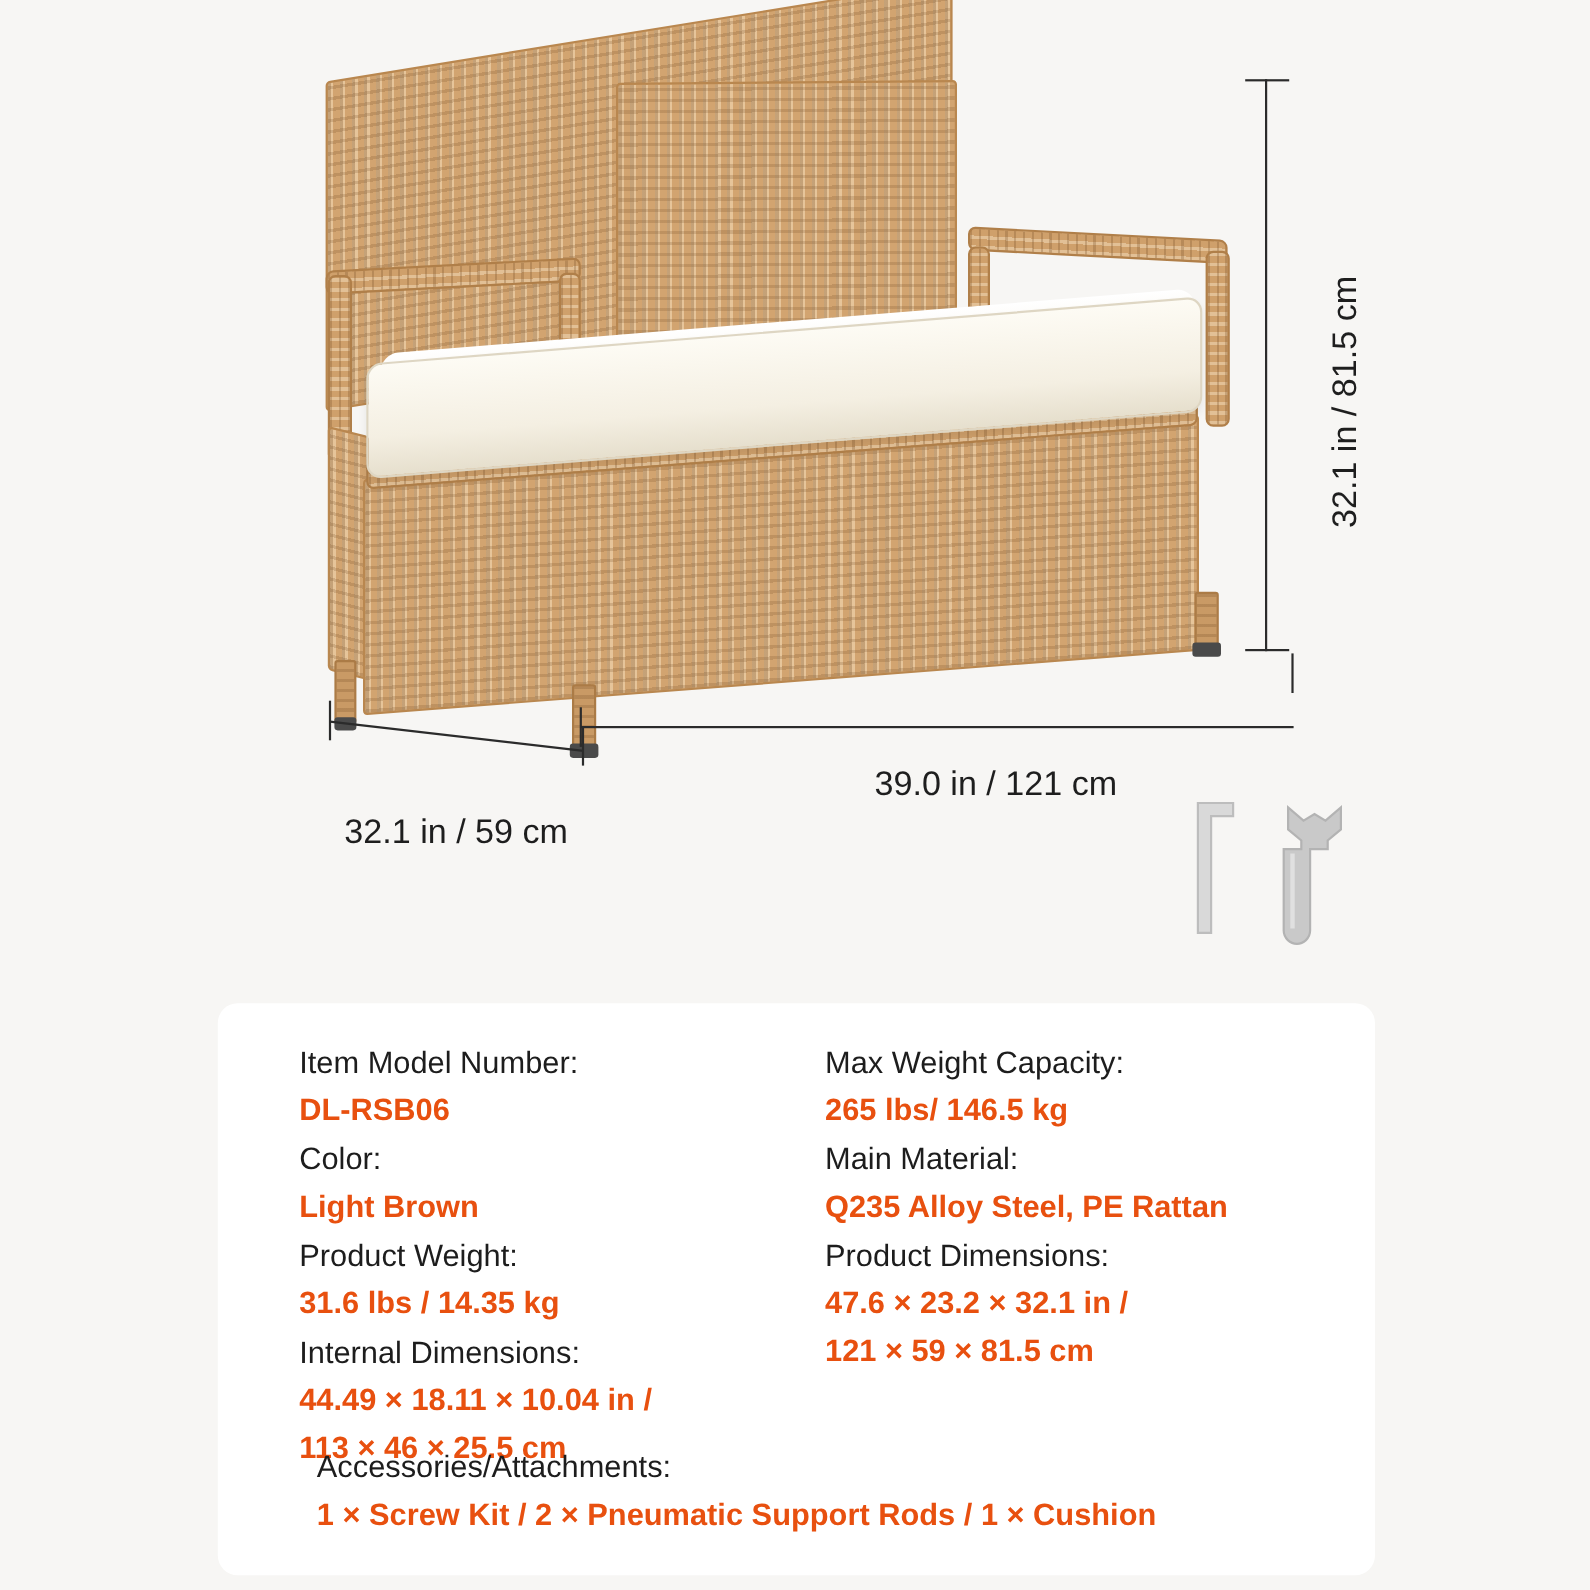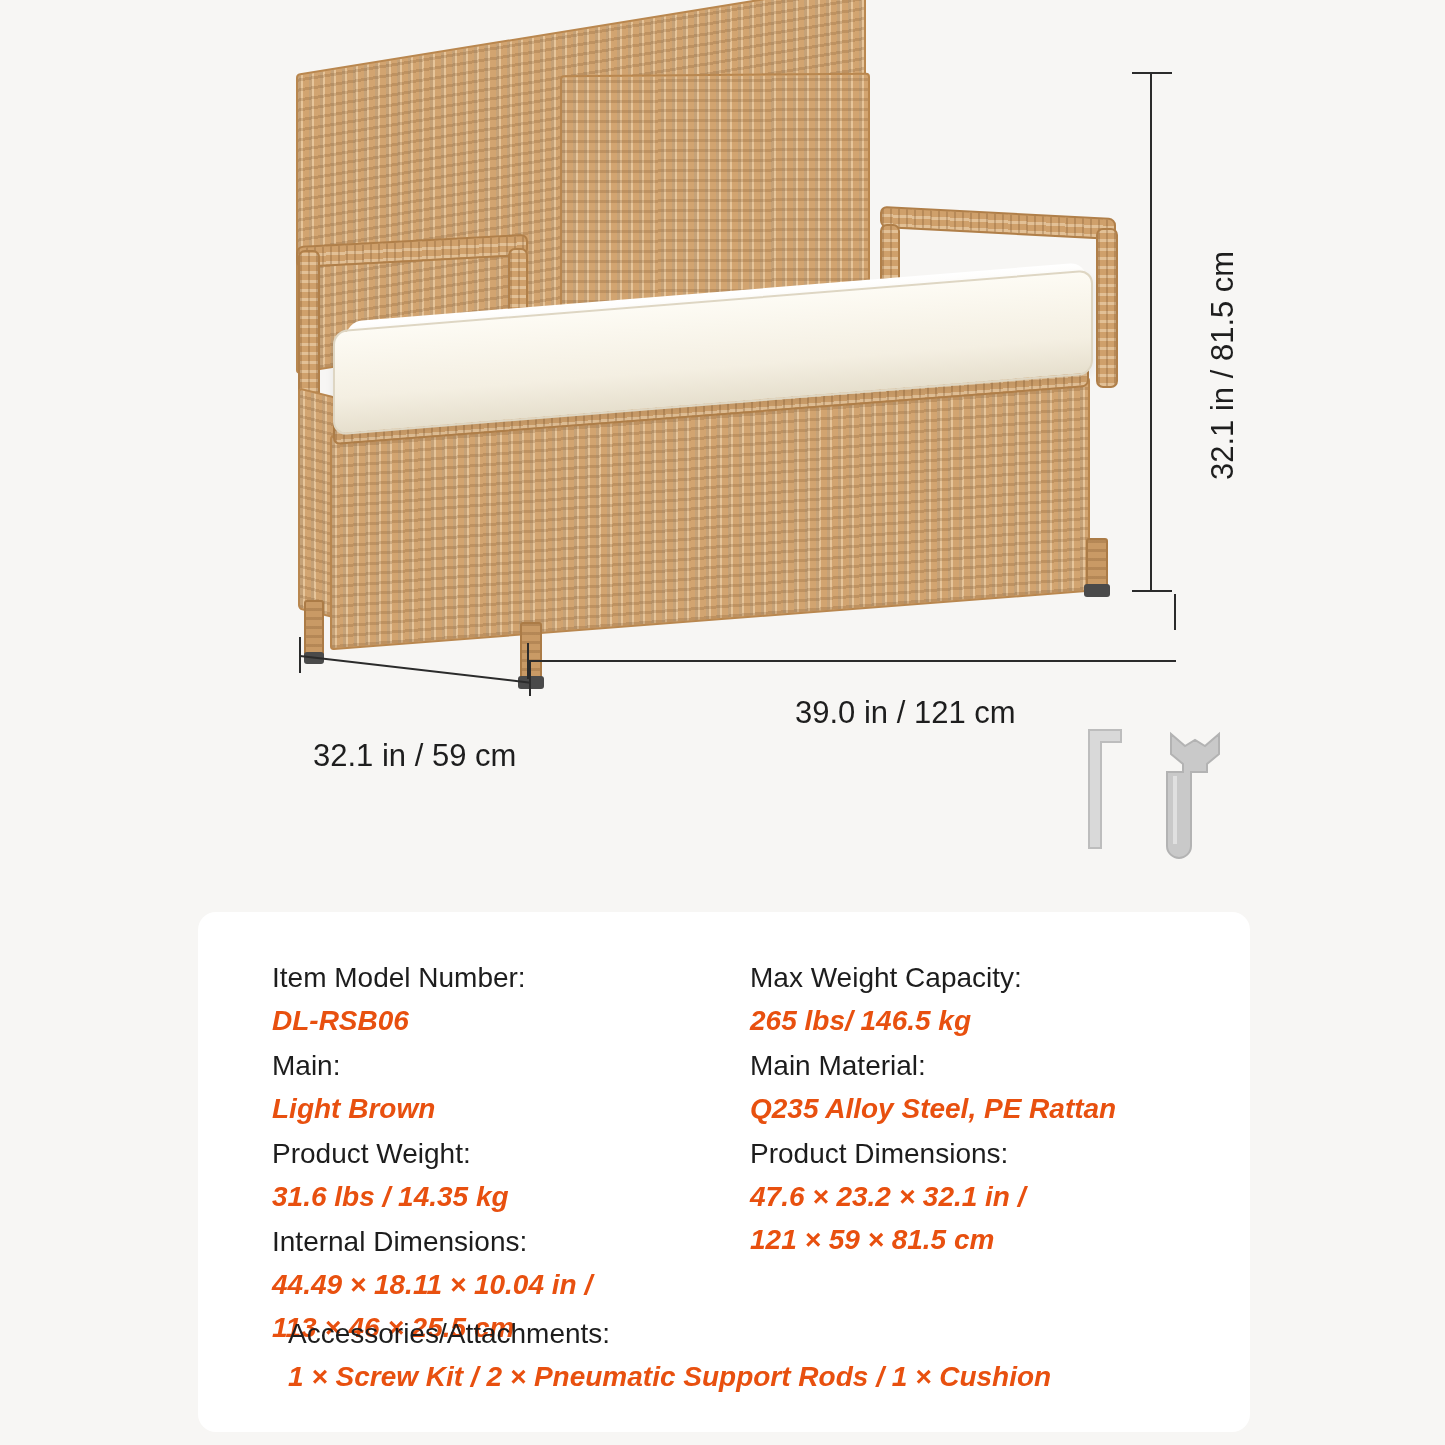--- a/index.html
+++ b/index.html
@@ -189,39 +189,37 @@
   }
   .spec-cols {
     position: absolute;
     left: 74px; top: 32px;
     width: 910px;
     display: flex;
     gap: 48px;
   }
   .spec-col {
     width: 430px;
-    margin-top: 12px;
   }
   .spec-block {
     margin-bottom: 2px;
   }
   .spec-label {
     font-size: 28px;
     color: #1d1d1d;
     line-height: 43px;
     font-family: "Liberation Sans", sans-serif;
   }
   .spec-value {
     font-size: 28px;
     color: #e8500f;
     font-weight: bold;
     line-height: 43px;
     font-family: "Liberation Sans", sans-serif;
     white-space: pre-line;
-    font-style: italic;
   }
   .spec-footer {
     position: absolute;
     left: 90px;
     top: 400px;
     width: 940px;
   }
 </style>
 </head>
 <body>
@@ -291,21 +289,21 @@
 
   <div class="spec-card">
     <div class="spec-cols">
 
       <div class="spec-col">
         <div class="spec-block">
           <div class="spec-label">Item Model Number:</div>
           <div class="spec-value">DL-RSB06</div>
         </div>
         <div class="spec-block">
-          <div class="spec-label">Main:</div>
+          <div class="spec-label">Color:</div>
           <div class="spec-value">Light Brown</div>
         </div>
         <div class="spec-block">
           <div class="spec-label">Product Weight:</div>
           <div class="spec-value">31.6 lbs / 14.35 kg</div>
         </div>
         <div class="spec-block">
           <div class="spec-label">Internal Dimensions:</div>
           <div class="spec-value">44.49 × 18.11 × 10.04 in /
 113 × 46 × 25.5 cm</div>

